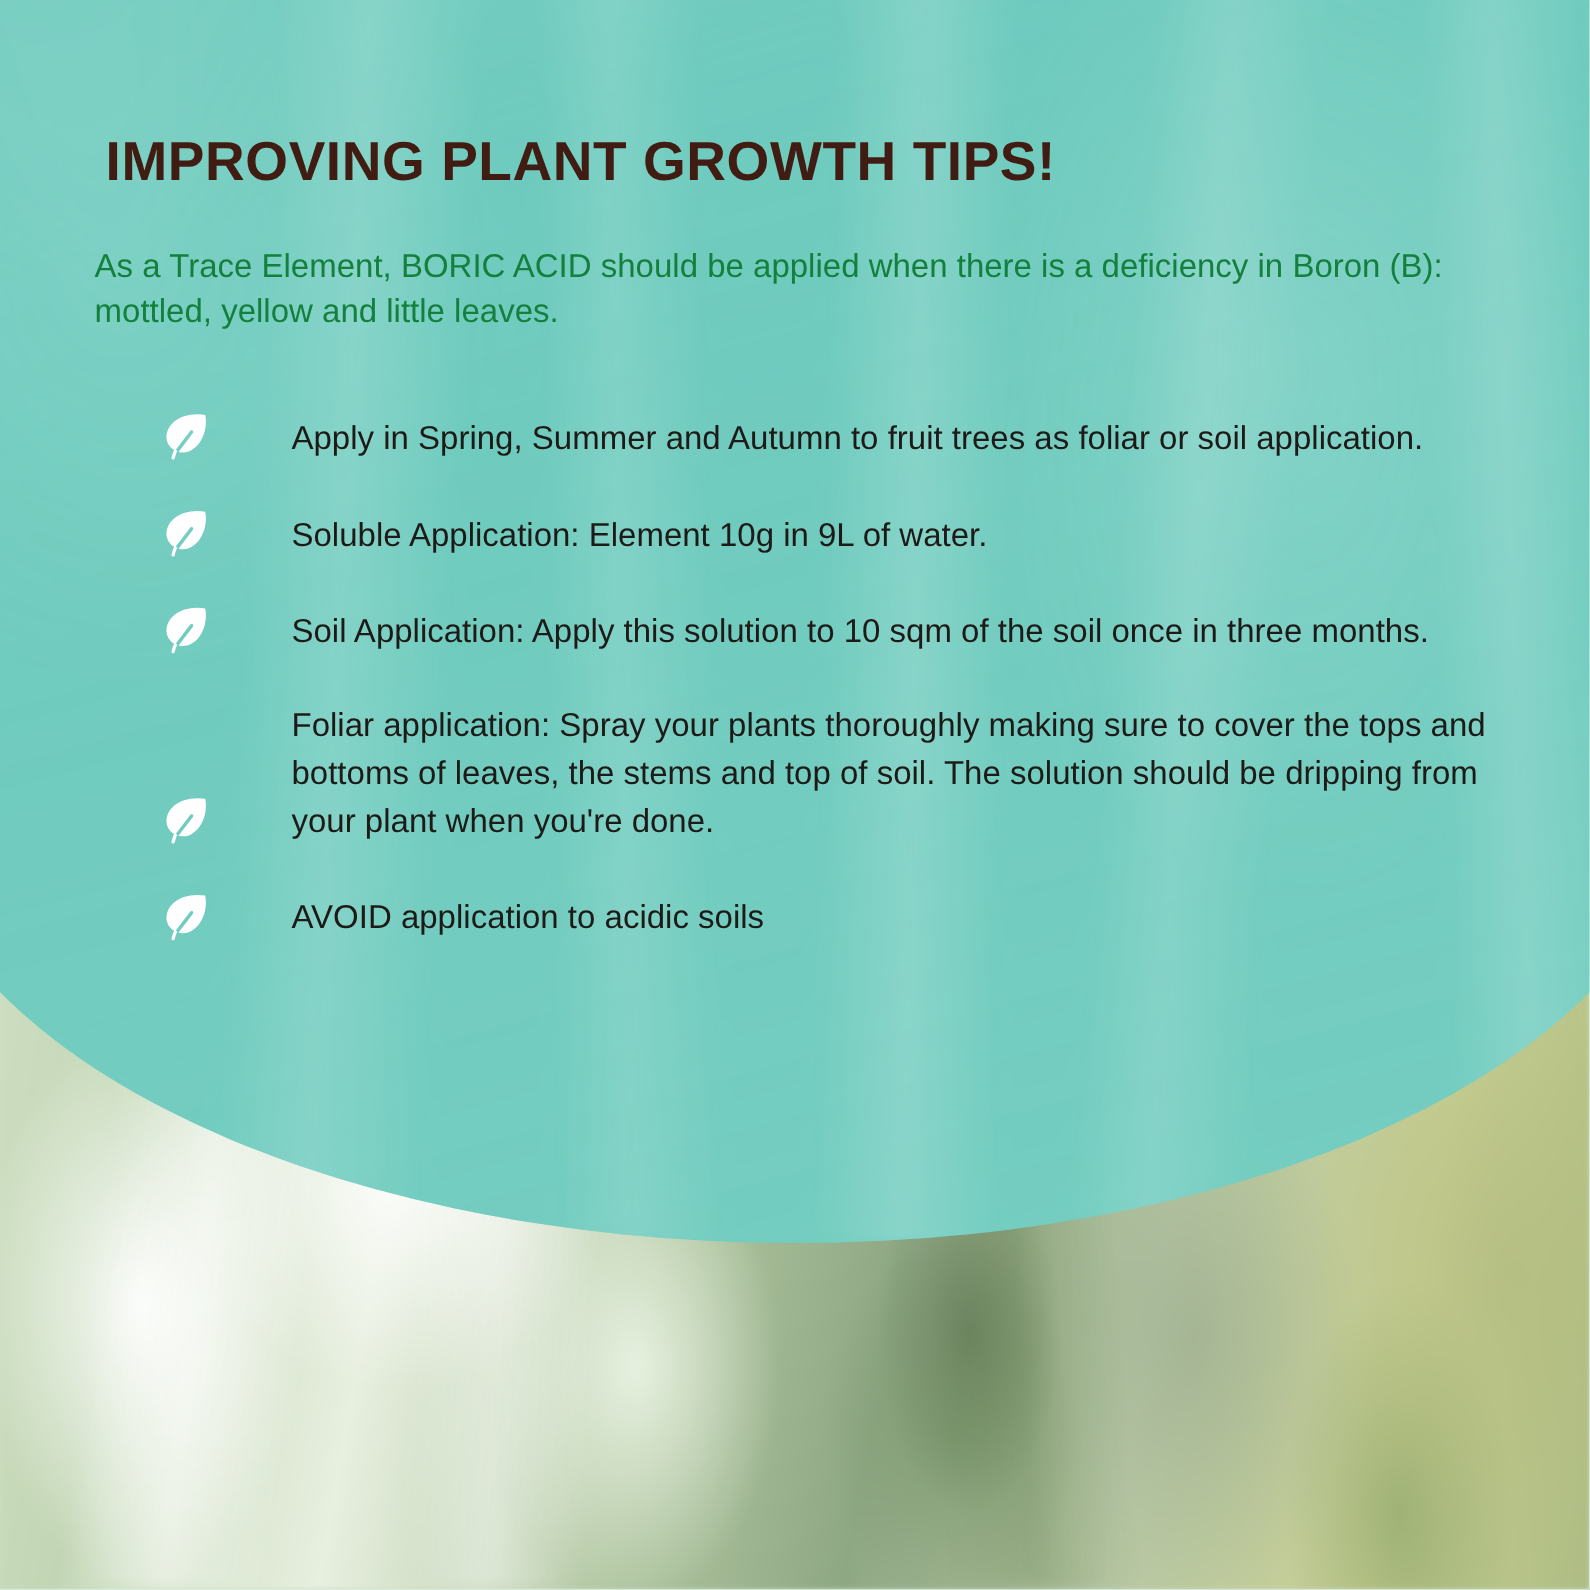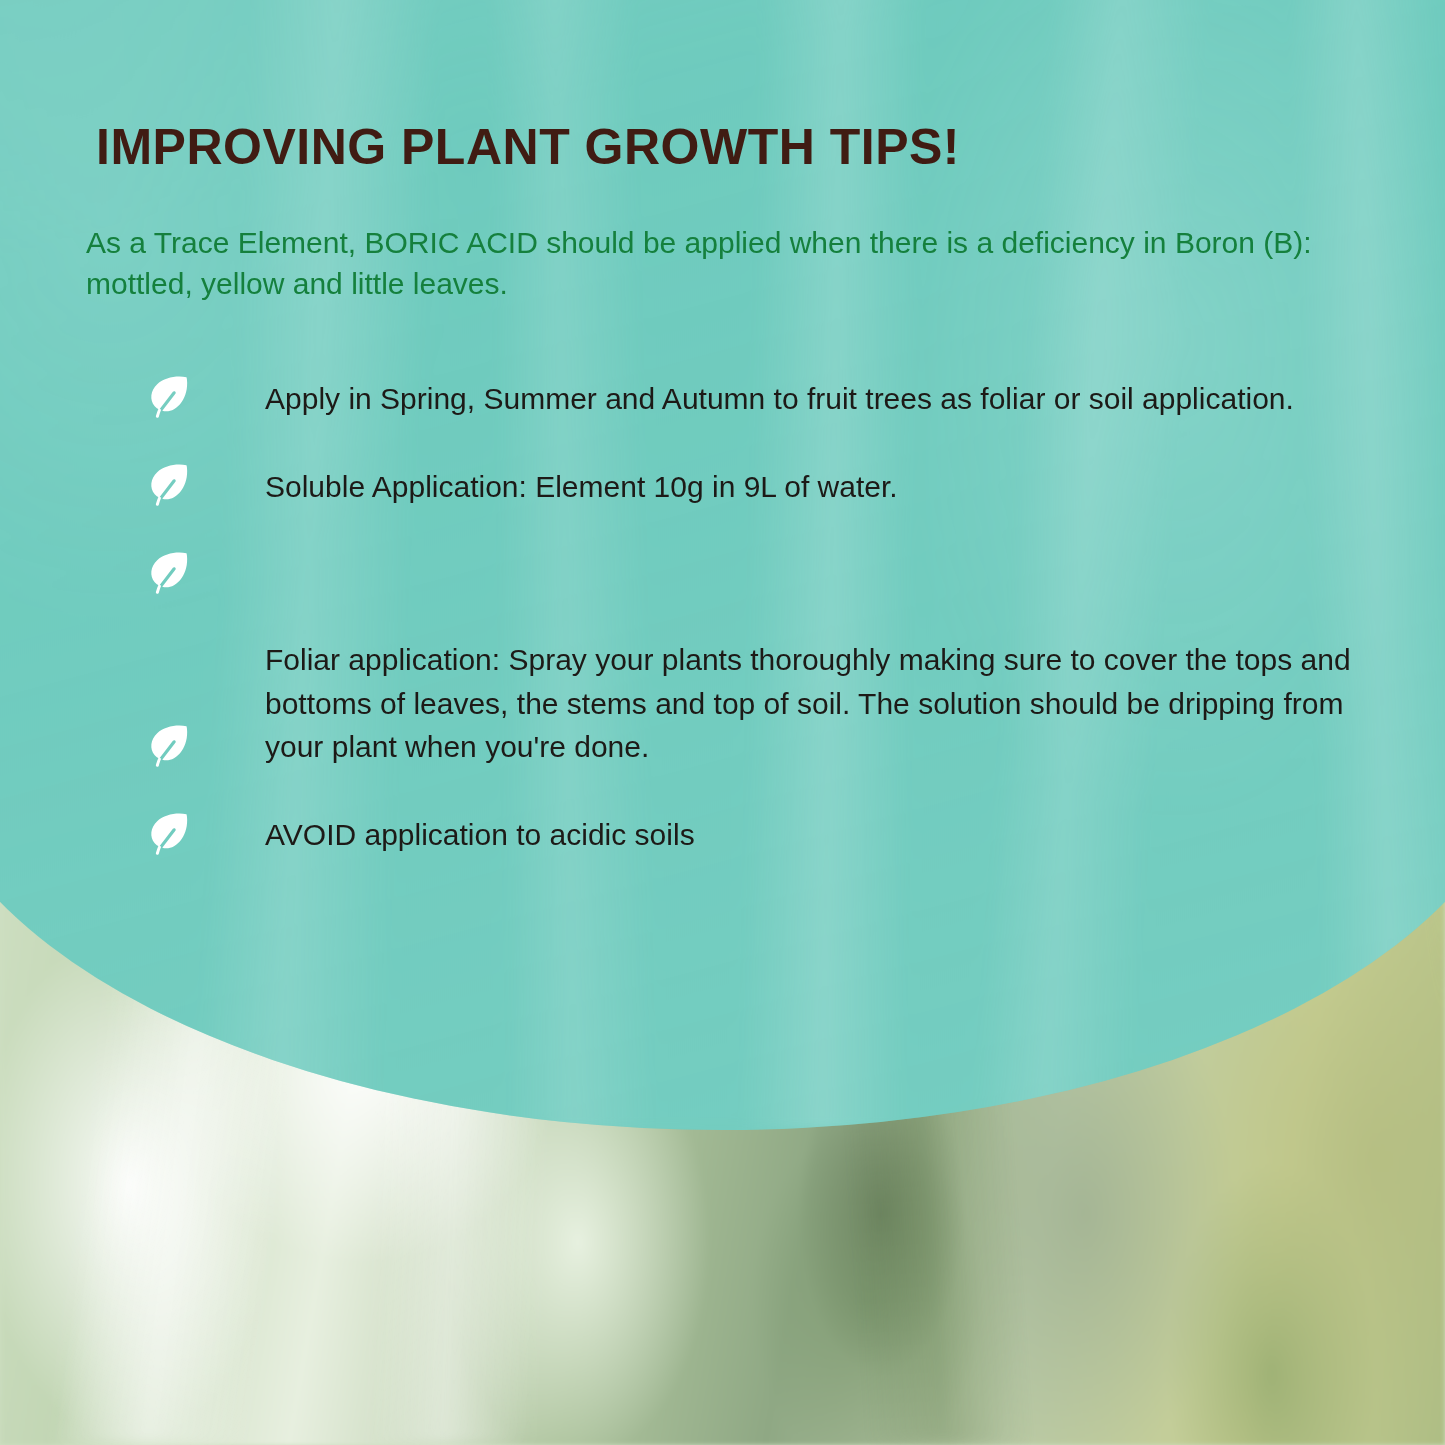--- a/index.html
+++ b/index.html
@@ -174,20 +174,21 @@
         <span class="tip-text">Soluble Application: Element 10g in 9L of water.</span>
       </li>
 
       <li class="tip">
         <span class="leaf-icon">
           <svg viewBox="0 0 46 46" xmlns="http://www.w3.org/2000/svg">
             <path d="M40.5 3.2C30 1.4 18.4 3.6 11.2 10.3 4.4 16.6 3.4 26.1 8.7 32.2c1.3 1.5 2.9 2.6 4.6 3.4L26.9 17.8c.5-.7 1.5-.8 2.2-.3.7.5.8 1.5.3 2.2L16.3 36.8c3.7 1 7.9.6 11.7-1.5 6.2-3.4 10.2-9.9 12.1-17.2 1-3.9 1.3-8 .9-12.1-.1-1.2-.3-2.1-.5-2.8z" fill="#ffffff"></path>
             <path d="M15.1 35.8c-.9 2.2-1.7 4.5-2.3 6.9-.2.8-1 1.3-1.8 1.1-.8-.2-1.3-1-1.1-1.8.7-2.8 1.7-5.5 2.9-8.1l2.3 1.9z" fill="#ffffff"></path>
           </svg>
         </span>
+        <span class="tip-text">Soil Application: Apply this solution to 10 sqm of the soil once in three months.</span>
       </li>
 
       <li class="tip">
         <span class="leaf-icon">
           <svg viewBox="0 0 46 46" xmlns="http://www.w3.org/2000/svg">
             <path d="M40.5 3.2C30 1.4 18.4 3.6 11.2 10.3 4.4 16.6 3.4 26.1 8.7 32.2c1.3 1.5 2.9 2.6 4.6 3.4L26.9 17.8c.5-.7 1.5-.8 2.2-.3.7.5.8 1.5.3 2.2L16.3 36.8c3.7 1 7.9.6 11.7-1.5 6.2-3.4 10.2-9.9 12.1-17.2 1-3.9 1.3-8 .9-12.1-.1-1.2-.3-2.1-.5-2.8z" fill="#ffffff"></path>
             <path d="M15.1 35.8c-.9 2.2-1.7 4.5-2.3 6.9-.2.8-1 1.3-1.8 1.1-.8-.2-1.3-1-1.1-1.8.7-2.8 1.7-5.5 2.9-8.1l2.3 1.9z" fill="#ffffff"></path>
           </svg>
         </span>
         <span class="tip-text">Foliar application: Spray your plants thoroughly making sure to cover the tops and bottoms of leaves, the stems and top of soil. The solution should be dripping from your plant when you're done.</span>

